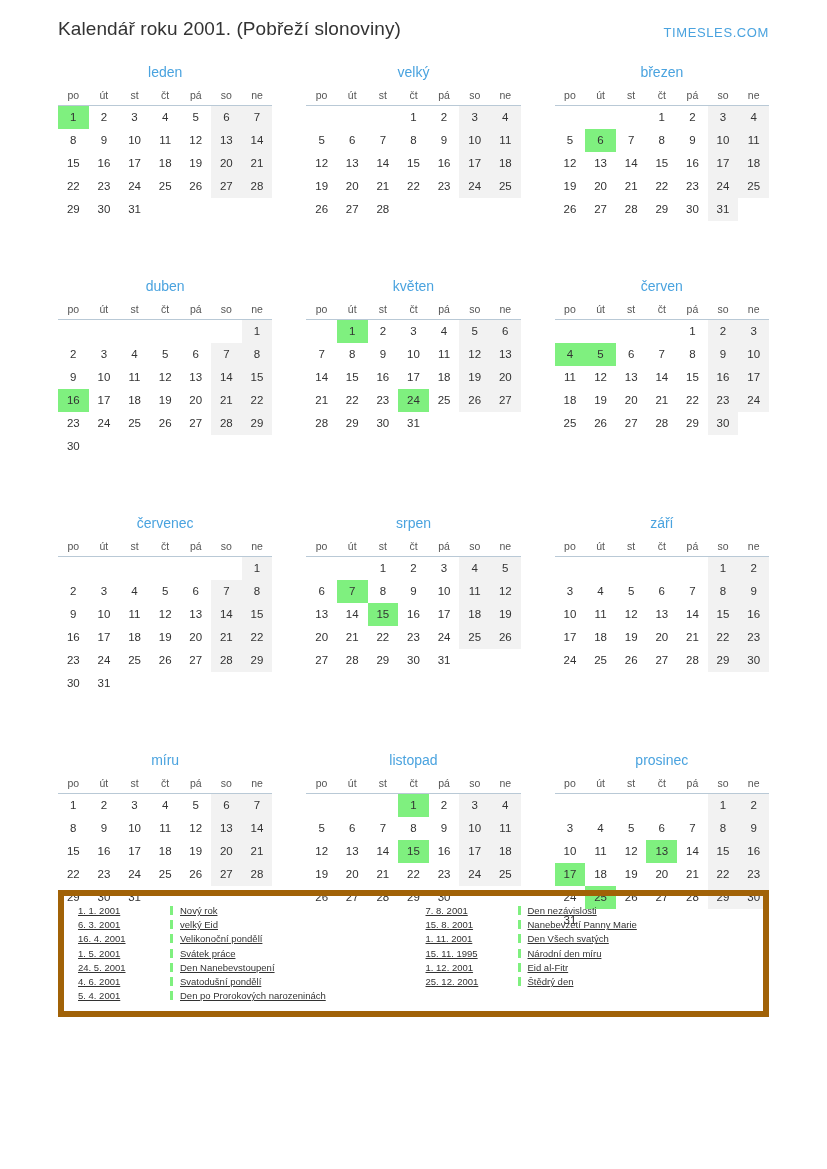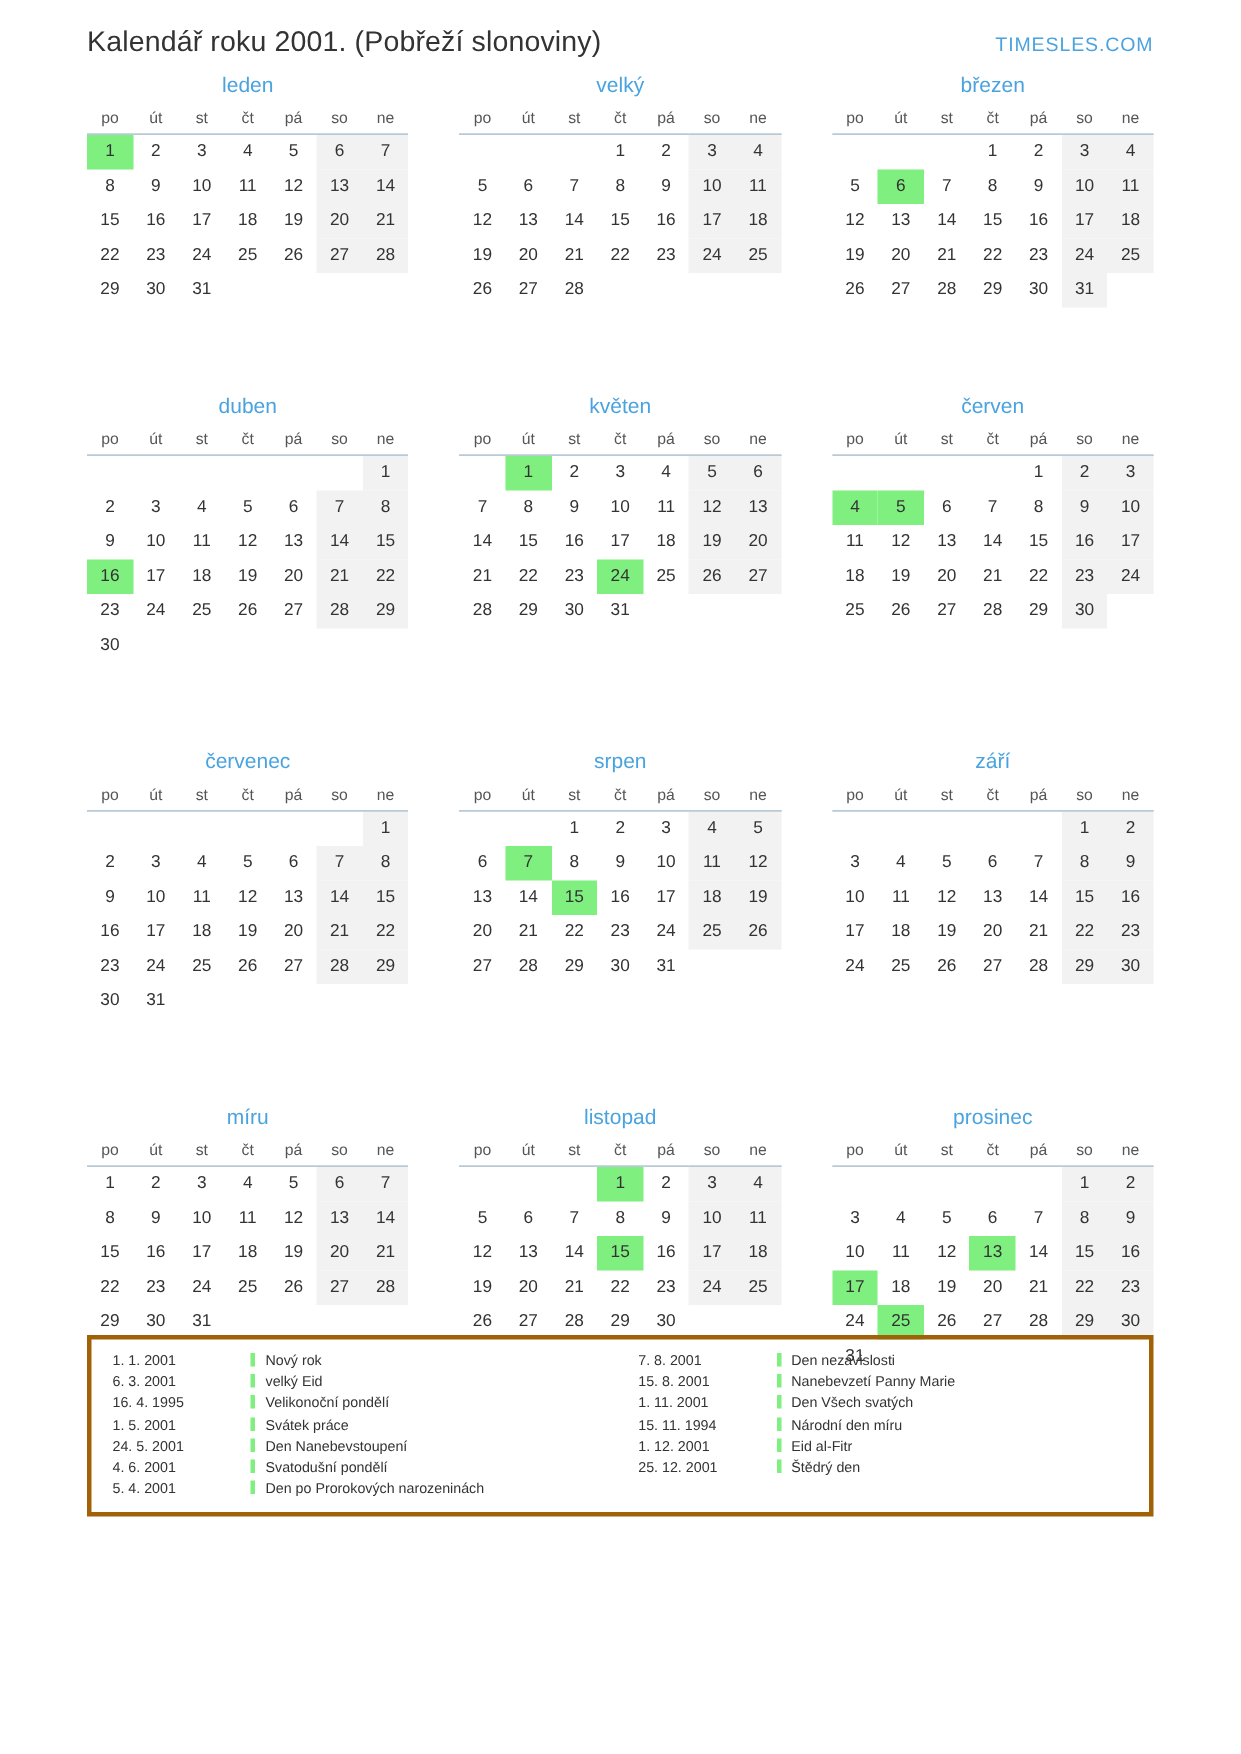--- a/index.html
+++ b/index.html
@@ -17,23 +17,23 @@
   }
   .page {
     width: 827px;
     height: 1169px;
     box-sizing: border-box;
     padding: 18px 58px 0 58px;
     position: relative;
   }
   .header {
     display: flex;
-    align-items: center;
+    align-items: flex-end;
     justify-content: space-between;
-    margin-bottom: 8px;
+    margin-bottom: 24px;
   }
   .title {
     font-size: 19px;
     color: #333333;
     font-weight: normal;
     letter-spacing: 0.1px;
   }
   .brand {
     font-size: 13px;
     color: #4aa3df;
@@ -83,23 +83,24 @@
   }
   td.we .cell { background: #f2f2f2; }
   td.hl .cell { background: #7ff07f; }
   td.empty .cell { background: transparent; }
 
   .legend {
     position: absolute;
     left: 58px;
     right: 58px;
     top: 890px;
-    border: 3px solid #a16207;
+    border: 6px solid #a16207;
     box-sizing: border-box;
     padding: 8px 10px 8px 14px;
+    text-decoration: underline;
   }
   .legend-cols {
     display: grid;
     grid-template-columns: 1fr 1fr;
     column-gap: 20px;
   }
   .legend-row {
     display: flex;
     align-items: baseline;
     font-size: 9.5px;
@@ -1808,21 +1809,21 @@
             <span class="legend-date">1. 1. 2001</span>
             <span class="legend-bar"></span>
             <span class="legend-name">Nový rok</span>
           </div>
           <div class="legend-row">
             <span class="legend-date">6. 3. 2001</span>
             <span class="legend-bar"></span>
             <span class="legend-name">velký Eid</span>
           </div>
           <div class="legend-row">
-            <span class="legend-date">16. 4. 1995</span>
+            <span class="legend-date">16. 4. 2001</span>
             <span class="legend-bar"></span>
             <span class="legend-name">Velikonoční pondělí</span>
           </div>
           <div class="legend-row">
             <span class="legend-date">1. 5. 2001</span>
             <span class="legend-bar"></span>
             <span class="legend-name">Svátek práce</span>
           </div>
           <div class="legend-row">
             <span class="legend-date">24. 5. 2001</span>
@@ -1850,21 +1851,21 @@
             <span class="legend-date">15. 8. 2001</span>
             <span class="legend-bar"></span>
             <span class="legend-name">Nanebevzetí Panny Marie</span>
           </div>
           <div class="legend-row">
             <span class="legend-date">1. 11. 2001</span>
             <span class="legend-bar"></span>
             <span class="legend-name">Den Všech svatých</span>
           </div>
           <div class="legend-row">
-            <span class="legend-date">15. 11. 1994</span>
+            <span class="legend-date">15. 11. 1995</span>
             <span class="legend-bar"></span>
             <span class="legend-name">Národní den míru</span>
           </div>
           <div class="legend-row">
             <span class="legend-date">1. 12. 2001</span>
             <span class="legend-bar"></span>
             <span class="legend-name">Eid al-Fitr</span>
           </div>
           <div class="legend-row">
             <span class="legend-date">25. 12. 2001</span>

